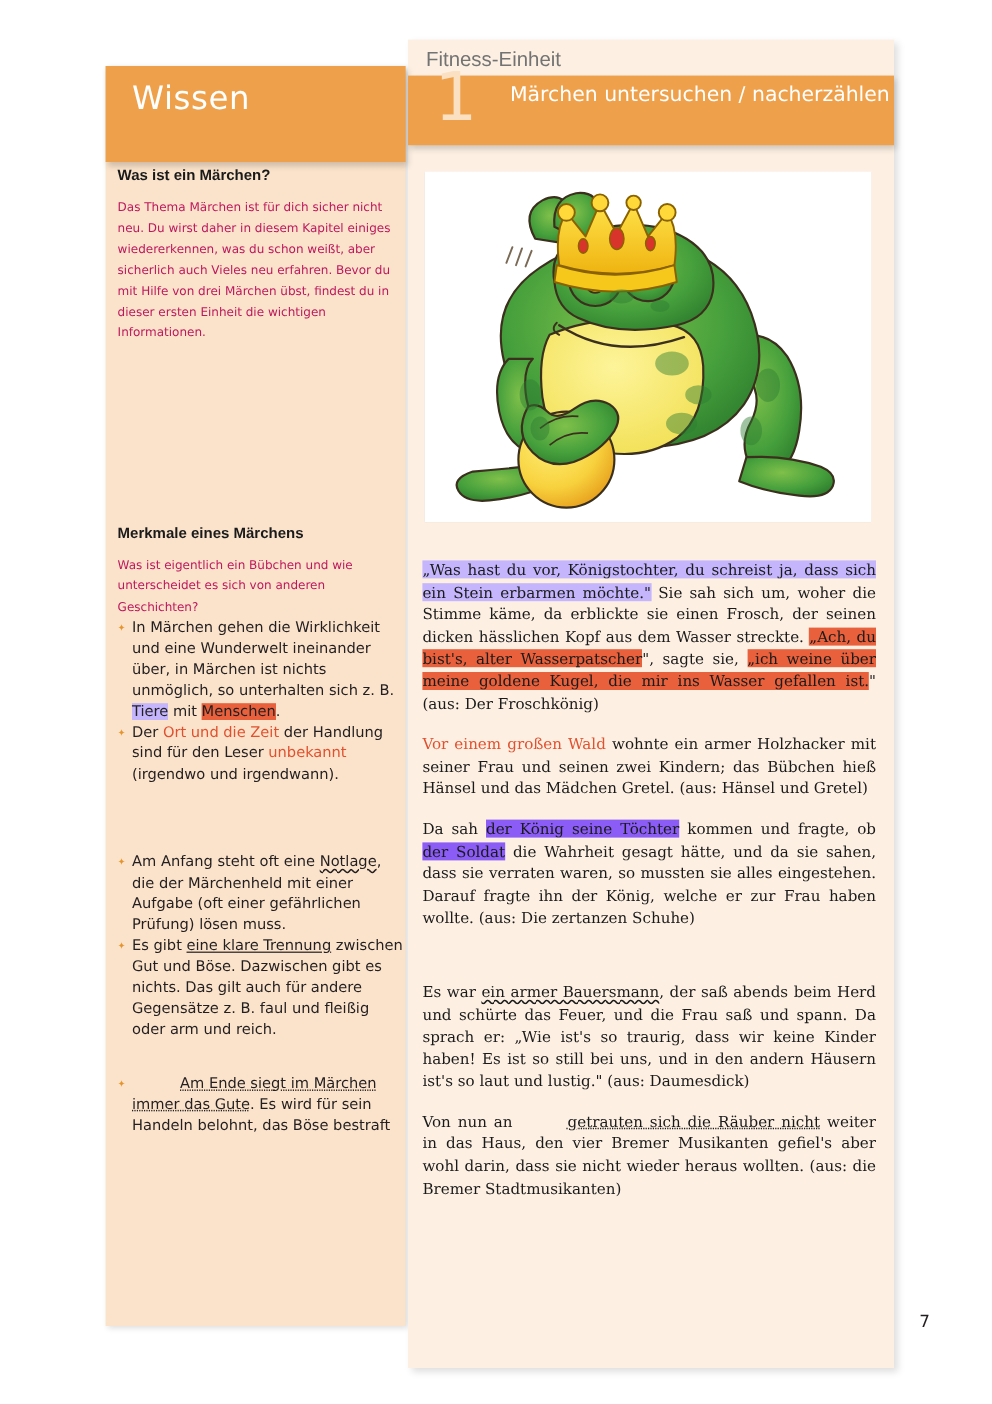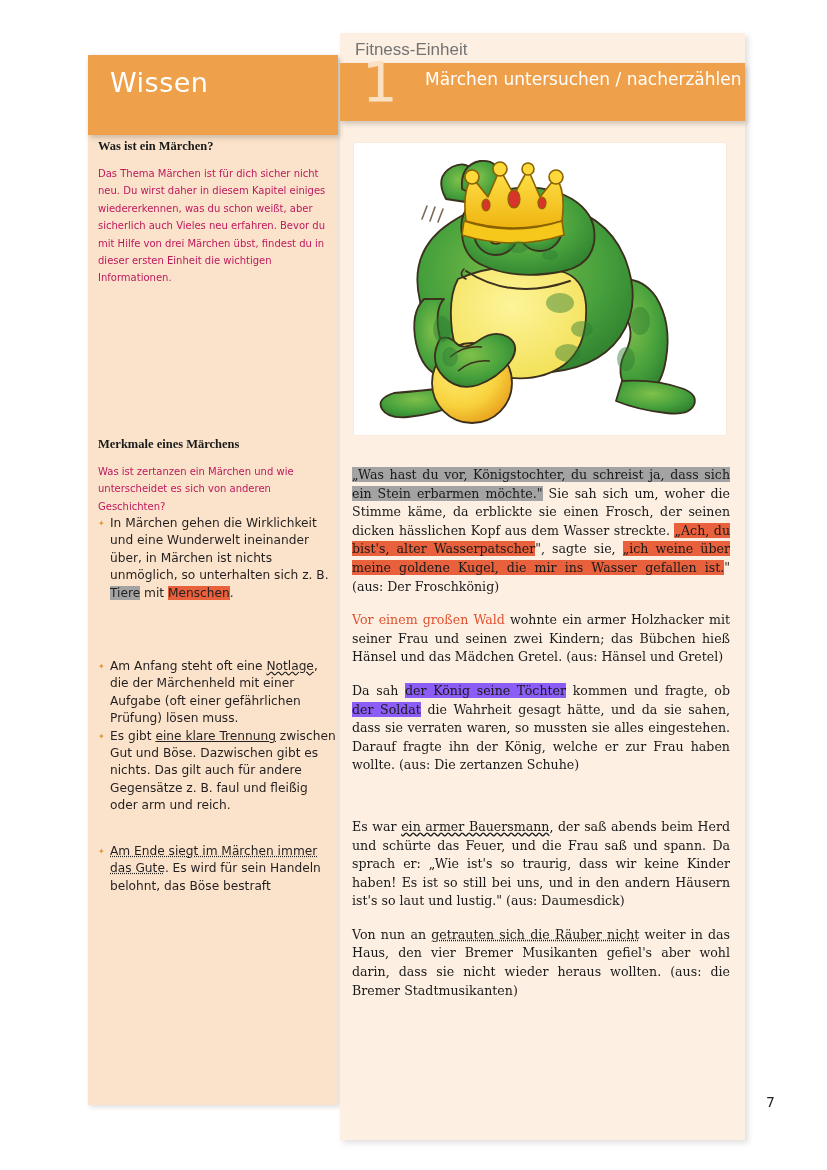--- a/index.html
+++ b/index.html
@@ -55,21 +55,21 @@
     box-sizing: border-box;
     z-index: 3;
   }
   .lh {
     position: absolute;
     left: 10px;
     width: 232px;
     font-size: 12.5px;
     font-weight: bold;
     color: #1a1a1a;
-    font-family: Liberation Serif, serif;
+    font-family: Liberation Sans, sans-serif;
   }
   .lp {
     position: absolute;
     left: 10px;
     width: 236px;
     font-size: 10px;
     line-height: 17.4px;
     color: #be185d;
     font-family: "DejaVu Sans", sans-serif;
   }
@@ -91,27 +91,27 @@
   }
   .bullet-list li::before {
     content: "\2726";
     position: absolute;
     left: 0;
     top: 0px;
     color: #e8942c;
     font-size: 8px;
     line-height: 18px;
   }
-  .hl-blue   { background: #a3a3a3; }
+  .hl-blue   { background: #c4b5fd; }
   .hl-red    { background: #e8603c; }
   .hl-green  { background: #8b5cf6; }
   .txt-red   { color: #e0512f; }
   .u-solid   { text-decoration: underline; text-decoration-thickness: 1px; }
   .u-wavy    { text-decoration: underline; text-decoration-style: wavy; }
-  .u-dotted  { text-decoration: underline; text-decoration-style: dotted; }
+  .u-dotted  { text-decoration: underline; text-decoration-style: dotted; margin-left: 40px; }
 
   
   #right-panel {
     position: absolute;
     left: 340px;
     top: 33px;
     width: 405px;
     height: 1107px;
     background: #fdf0e3;
     box-shadow: 3px 3px 6px rgba(0,0,0,0.13);
@@ -199,24 +199,25 @@
 
 <div id="left-header" data-name="wissen-header">
   <div id="left-header-title" data-name="wissen-title">Wissen</div>
 </div>
 
 <div id="left-body" data-name="wissen-content">
   <div class="lh" style="top:22px;" data-name="section-heading-was-ist-ein-maerchen">Was ist ein Märchen?</div>
   <div class="lp" style="top:48px;" data-name="section-text-was-ist-ein-maerchen">Das Thema Märchen ist für dich sicher nicht neu. Du wirst daher in diesem Kapitel einiges wiedererkennen, was du schon weißt, aber sicherlich auch Vieles neu erfahren. Bevor du mit Hilfe von drei Märchen übst, findest du in dieser ersten Einheit die wichtigen Informationen.</div>
 
   <div class="lh" style="top:320px;" data-name="section-heading-merkmale">Merkmale eines Märchens</div>
-  <div class="lp" style="top:346px;" data-name="section-text-merkmale-intro">Was ist zertanzen ein Märchen und wie unterscheidet es sich von anderen Geschichten?</div>
+  <div class="lp" style="top:346px;" data-name="section-text-merkmale-intro">Was ist eigentlich ein Bübchen und wie unterscheidet es sich von anderen Geschichten?</div>
 
   <ul class="bullet-list" id="merkmale-bullets" style="top:398px;" data-name="merkmale-bullet-list">
       <li data-name="bullet-wirklichkeit"><span data-name="text-segment">In Märchen gehen die Wirklichkeit und eine Wunderwelt ineinander über, in Märchen ist nichts unmöglich, so unterhalten sich z. B. </span><span class="hl-blue" data-name="text-segment">Tiere</span><span data-name="text-segment"> mit </span><span class="hl-red" data-name="text-segment">Menschen</span><span data-name="text-segment">.</span></li>
+      <li data-name="bullet-ort-zeit"><span data-name="text-segment">Der </span><span class="txt-red" data-name="text-segment">Ort und die Zeit</span><span data-name="text-segment"> der Handlung sind für den Leser </span><span class="txt-red" data-name="text-segment">unbekannt</span><span data-name="text-segment"> (irgendwo und irgendwann).</span></li>
       <li class="sp-lg" data-name="bullet-spacer" style="list-style: none; padding: 0px; --none: 1; position: static; line-height: 0;"></li>
       <li class="sp-lg" data-name="bullet-spacer" style="list-style: none; padding: 0px; --none: 1; position: static; line-height: 0;"></li>
       <li data-name="bullet-notlage"><span data-name="text-segment">Am Anfang steht oft eine </span><span class="u-wavy" data-name="text-segment">Notlage</span><span data-name="text-segment">, die der Märchenheld mit einer Aufgabe (oft einer gefährlichen Prüfung) lösen muss.</span></li>
       <li data-name="bullet-trennung"><span data-name="text-segment">Es gibt </span><span class="u-solid" data-name="text-segment">eine klare Trennung</span><span data-name="text-segment"> zwischen Gut und Böse. Dazwischen gibt es nichts. Das gilt auch für andere Gegensätze z. B. faul und fleißig oder arm und reich.</span></li>
       <li class="sp-lg" data-name="bullet-spacer" style="list-style: none; padding: 0px; --none: 1; position: static; line-height: 0;"></li>
       <li data-name="bullet-gute-siegt"><span class="u-dotted" data-name="text-segment">Am Ende siegt im Märchen immer das Gute</span><span data-name="text-segment">. Es wird für sein Handeln belohnt, das Böse bestraft</span></li>
     </ul>
 </div>
 
 <div id="right-panel" data-name="fitness-einheit-panel"></div>

